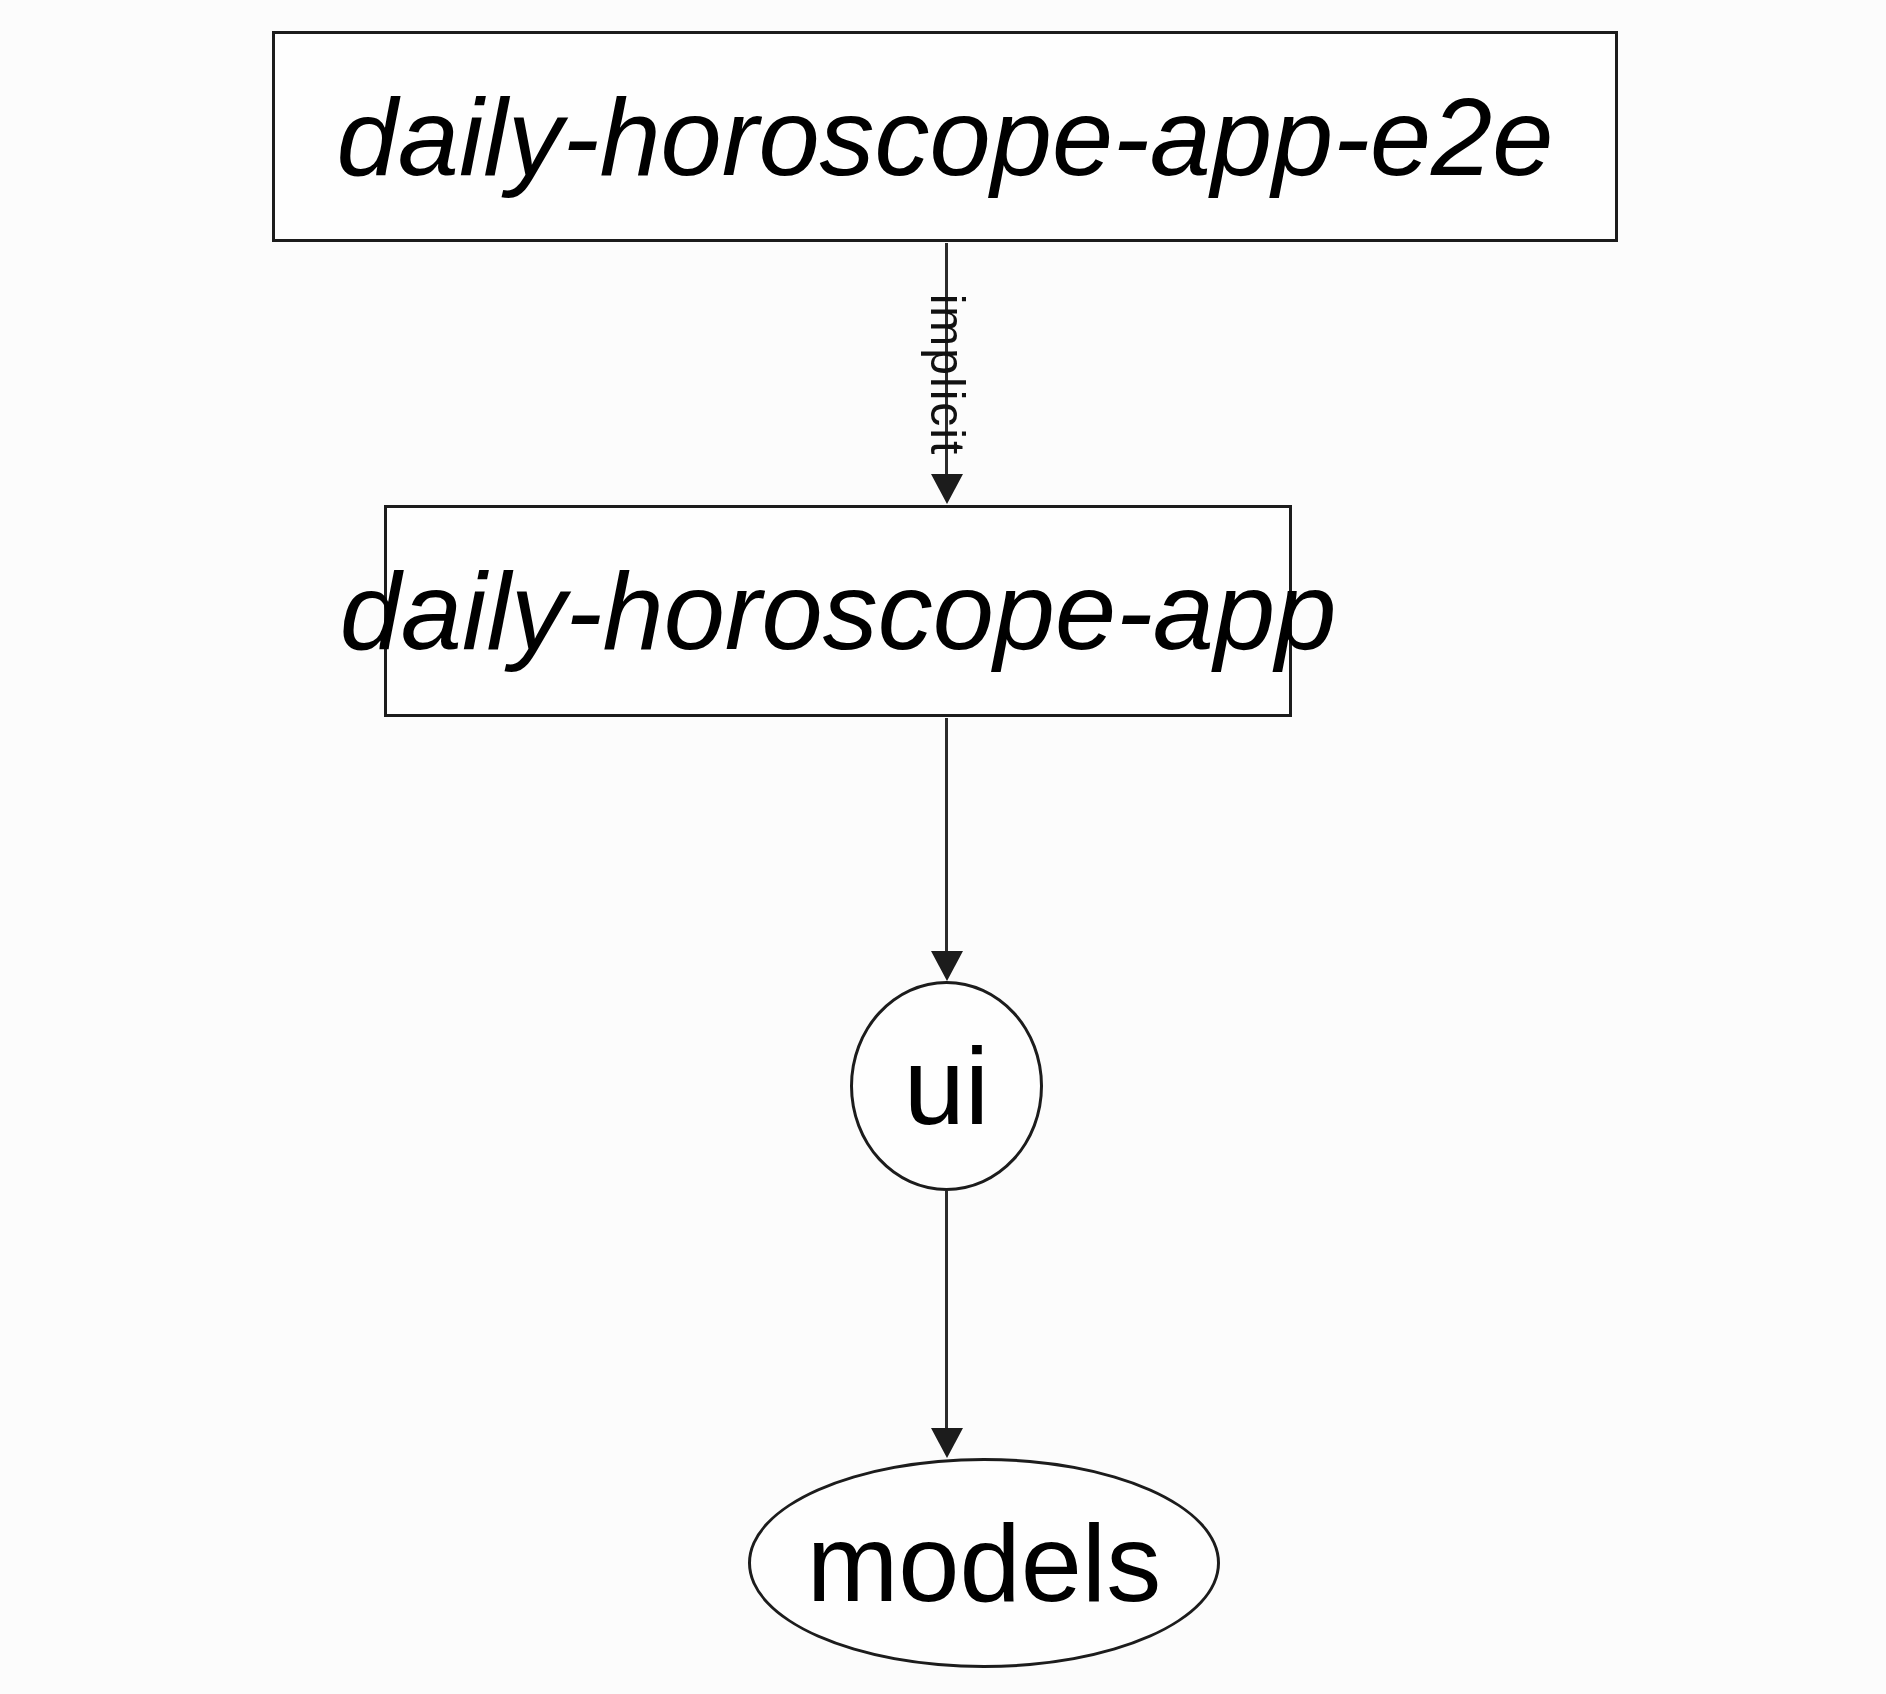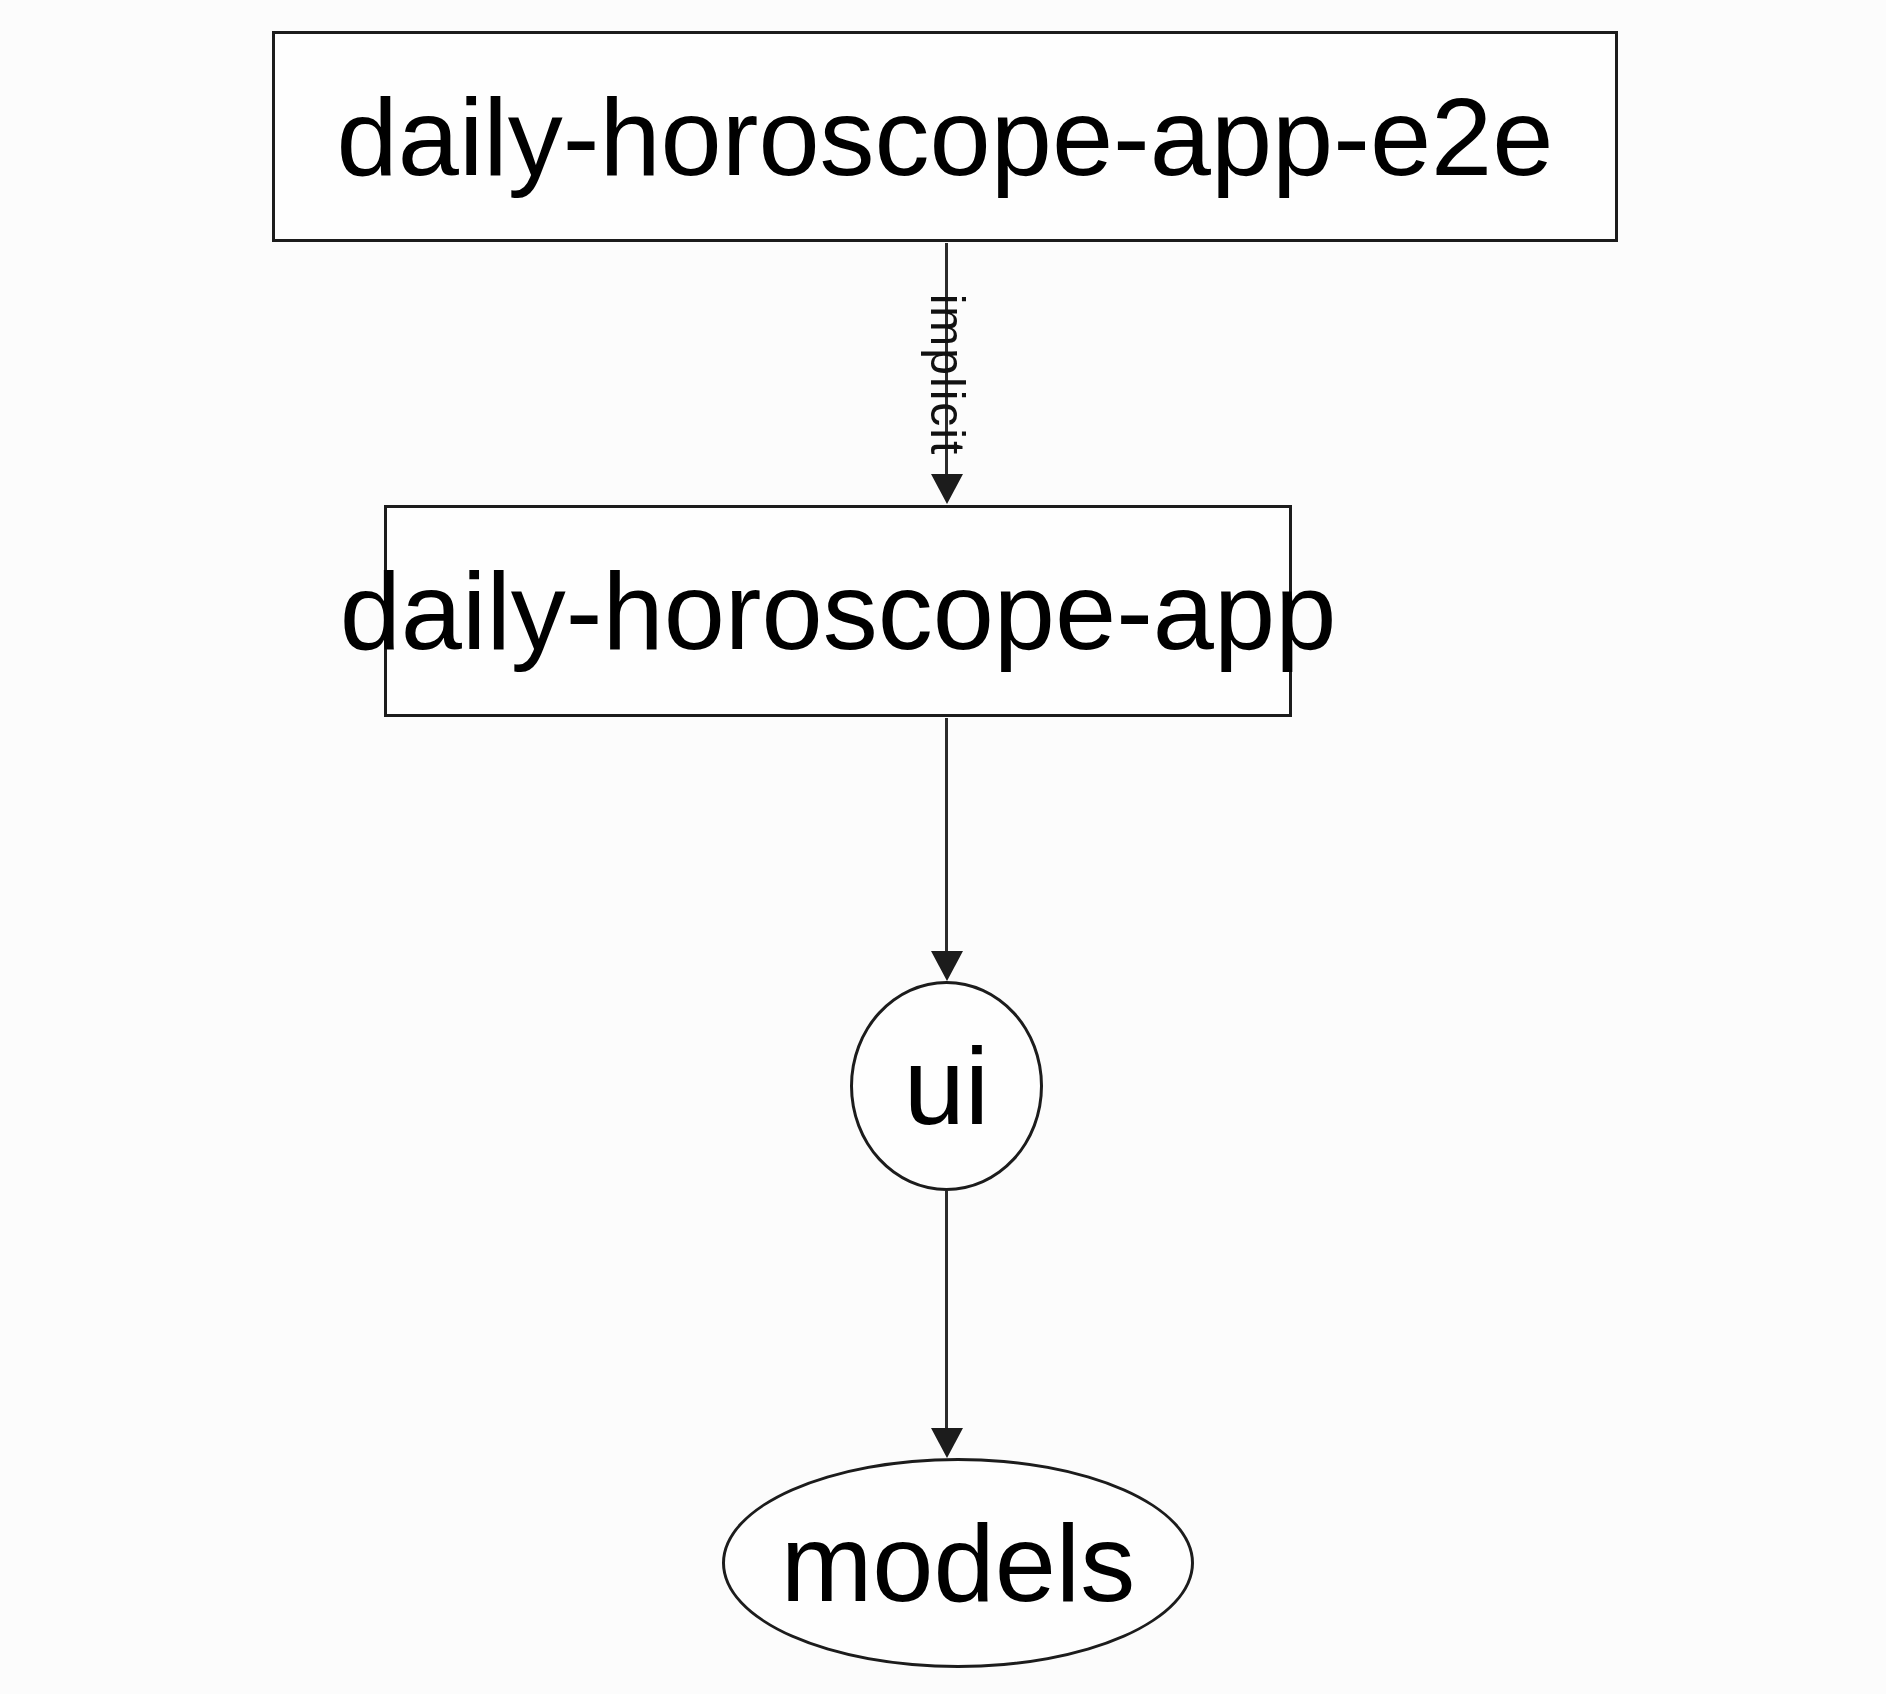--- a/index.html
+++ b/index.html
@@ -21,21 +21,21 @@
     border: 3px solid #1c1c1c;
     background: #fefefe;
     display: flex;
     align-items: center;
     justify-content: center;
     color: #000;
     font-size: 110px;
     line-height: 1;
     white-space: nowrap;
   }
-  .node.rect { border-radius: 0; }
+  .node.rect { border-radius: 0; font-style: italic; }
   .node.ellipse { border-radius: 50%; }
 
   .edge-line {
     position: absolute;
     width: 3px;
     background: #2b2b2b;
   }
   .arrowhead {
     position: absolute;
     width: 0;
@@ -51,21 +51,21 @@
     letter-spacing: 2px;
     color: #111;
     transform: translate(-50%, -50%) rotate(90deg);
     line-height: 1;
   }
 
   
   #node-e2e    { left: 272px;  top: 31px;   width: 1346px; height: 211px; }
   #node-app    { left: 384px;  top: 505px;  width: 908px; height: 212px; }
   #node-ui     { left: 850px;  top: 981px;  width: 193px;  height: 210px; }
-  #node-models { left: 722px;  top: 1458px; width: 472px;  height: 210px; text-align: center; }
+  #node-models { left: 748px;  top: 1458px; width: 472px;  height: 210px; text-align: center; }
 
   #edge1-line  { left: 945px; top: 243px;  height: 234px; }
   #edge1-arrow { left: 931px; top: 474px; }
   #edge1-label { left: 947px; top: 375px; }
 
   #edge2-line  { left: 945px; top: 718px;  height: 234px; }
   #edge2-arrow { left: 931px; top: 951px; }
 
   #edge3-line  { left: 945px; top: 1191px; height: 238px; }
   #edge3-arrow { left: 931px; top: 1428px; }

